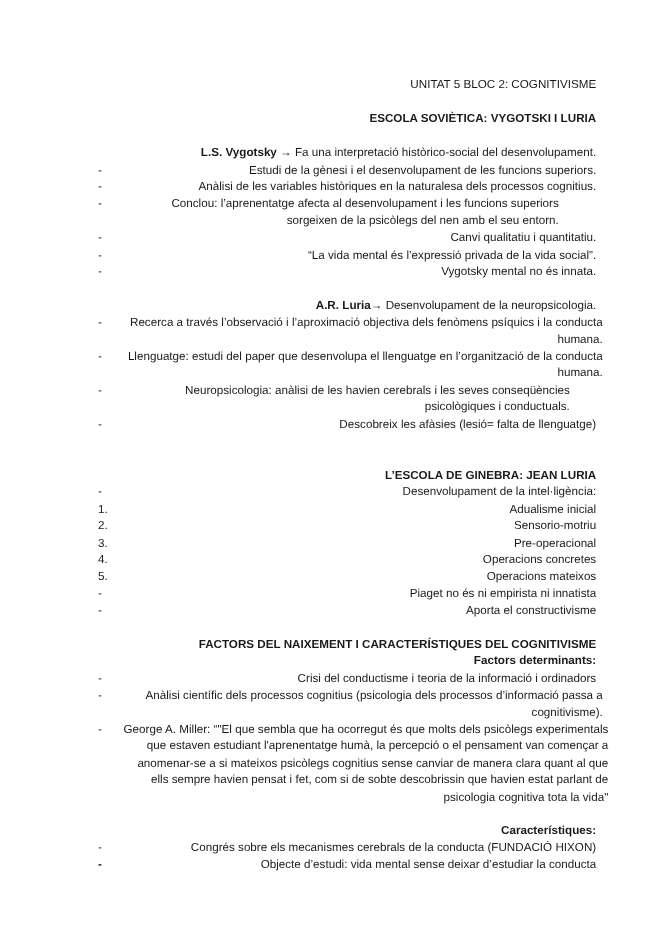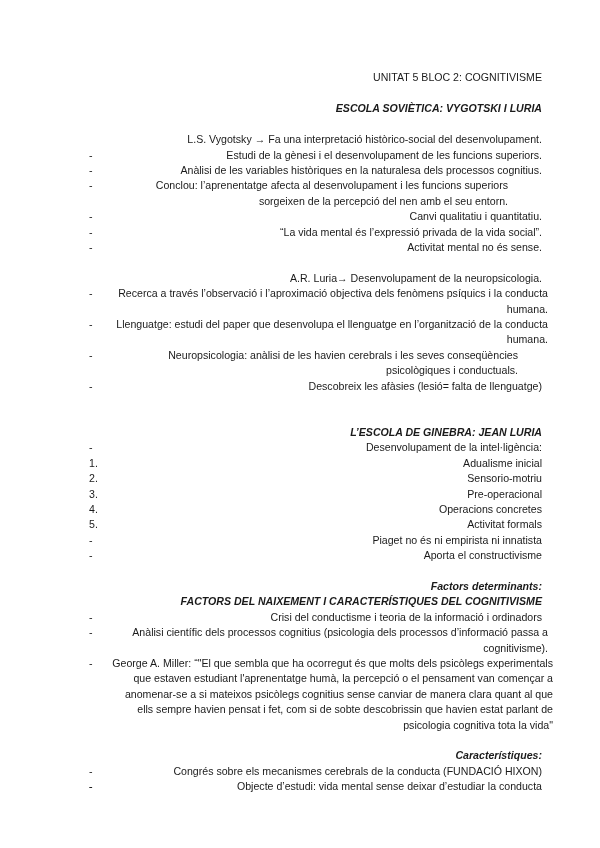--- a/index.html
+++ b/index.html
@@ -1,46 +1,46 @@
 <!DOCTYPE html>
 <html><head>
 <meta charset="utf-8">
 <style>
   html, body { margin: 0; padding: 0; background: #ffffff; }
   body { width: 600px; height: 848px; position: relative; overflow: hidden;
     font-family: "Liberation Sans", sans-serif; font-size: 10.6px; color: #1a1a1a; }
   .page { position: absolute; left: 72px; top: 70px; width: 470px; text-align: right; }
   .line { line-height: 15.4px; white-space: nowrap; }
   .title { margin-bottom: 16px; }
-  .h { font-weight: bold; line-height: 15.4px; font-style: italic; }
+  .h { font-weight: bold; line-height: 15.4px; }
   .gap { height: 15.4px; }
   .li { position: relative; padding-left: 36px; line-height: 15.4px; white-space: normal; }
   .li .m { position: absolute; left: 17px; top: 0; }
   .li.num .m { left: 17px; }
-  b { font-weight: normal; }
+  b { font-weight: bold; }
 </style>
 </head>
 <body>
 
 <div class="page">
   <div class="line title">UNITAT 5 BLOC 2: COGNITIVISME</div>
 
   <div class="h">ESCOLA SOVIÈTICA: VYGOTSKI I LURIA</div>
   <div class="gap"></div>
 
   <div class="line">
     <b>L.S. Vygotsky</b><span> → Fa una interpretació històrico-social del desenvolupament.</span>
   </div>
   <div>
     <div class="li"><span class="m">-</span><span>Estudi de la gènesi i el desenvolupament de les funcions superiors.</span></div>
     <div class="li"><span class="m">-</span><span>Anàlisi de les variables històriques en la naturalesa dels processos cognitius.</span></div>
-    <div class="li" style="width:400px"><span class="m">-</span><span>Conclou: l’aprenentatge afecta al desenvolupament i les funcions superiors sorgeixen de la percepció del nen amb el seu entorn.</span></div>
+    <div class="li" style="width:400px"><span class="m">-</span><span>Conclou: l’aprenentatge afecta al desenvolupament i les funcions superiors sorgeixen de la psicòlegs del nen amb el seu entorn.</span></div>
     <div class="li"><span class="m">-</span><span>Canvi qualitatiu i quantitatiu.</span></div>
     <div class="li"><span class="m">-</span><span>“La vida mental és l’expressió privada de la vida social”.</span></div>
-    <div class="li"><span class="m">-</span><span>Activitat mental no és sense.</span></div>
+    <div class="li"><span class="m">-</span><span>Vygotsky mental no és innata.</span></div>
   </div>
   <div class="gap"></div>
 
   <div class="line">
     <b>A.R. Luria</b><span>→ Desenvolupament de la neuropsicologia.</span>
   </div>
   <div>
     <div class="li" style="width:440px"><span class="m">-</span><span>Recerca a través l’observació i l’aproximació objectiva dels fenòmens psíquics i la conducta humana.</span></div>
     <div class="li" style="width:440px"><span class="m">-</span><span>Llenguatge: estudi del paper que desenvolupa el llenguatge en l’organització de la conducta humana.</span></div>
     <div class="li" style="width:410px"><span class="m">-</span><span>Neuropsicologia: anàlisi de les havien cerebrals i les seves conseqüències psicològiques i conductuals.</span></div>
@@ -49,28 +49,28 @@
   <div class="gap"></div>
   <div class="gap"></div>
 
   <div class="h">L’ESCOLA DE GINEBRA: JEAN LURIA</div>
   <div>
     <div class="li"><span class="m">-</span><span>Desenvolupament de la intel·ligència:</span></div>
     <div class="li num"><span class="m">1.</span><span>Adualisme inicial</span></div>
     <div class="li num"><span class="m">2.</span><span>Sensorio-motriu</span></div>
     <div class="li num"><span class="m">3.</span><span>Pre-operacional</span></div>
     <div class="li num"><span class="m">4.</span><span>Operacions concretes</span></div>
-    <div class="li num"><span class="m">5.</span><span>Activitat formals</span></div>
+    <div class="li num"><span class="m">5.</span><span>Operacions mateixos</span></div>
     <div class="li"><span class="m">-</span><span>Piaget no és ni empirista ni innatista</span></div>
     <div class="li"><span class="m">-</span><span>Aporta el constructivisme</span></div>
   </div>
   <div class="gap"></div>
 
+  <div class="h">FACTORS DEL NAIXEMENT I CARACTERÍSTIQUES DEL COGNITIVISME</div>
   <div class="h">Factors determinants:</div>
-  <div class="h">FACTORS DEL NAIXEMENT I CARACTERÍSTIQUES DEL COGNITIVISME</div>
   <div>
     <div class="li"><span class="m">-</span><span>Crisi del conductisme i teoria de la informació i ordinadors</span></div>
     <div class="li" style="width:440px"><span class="m">-</span><span>Anàlisi científic dels processos cognitius (psicologia dels processos d’informació passa a cognitivisme).</span></div>
     <div class="li" style="width:445px"><span class="m">-</span><span>George A. Miller: “"El que sembla que ha ocorregut és que molts dels psicòlegs experimentals que estaven estudiant l'aprenentatge humà, la percepció o el pensament van començar a anomenar-se a si mateixos psicòlegs cognitius sense canviar de manera clara quant al que ells sempre havien pensat i fet, com si de sobte descobrissin que havien estat parlant de psicologia cognitiva tota la vida"</span></div>
   </div>
   <div class="gap"></div>
 
   <div class="h">Característiques:</div>
   <div>
     <div class="li"><span class="m">-</span><span>Congrés sobre els mecanismes cerebrals de la conducta (FUNDACIÓ HIXON)</span></div>

